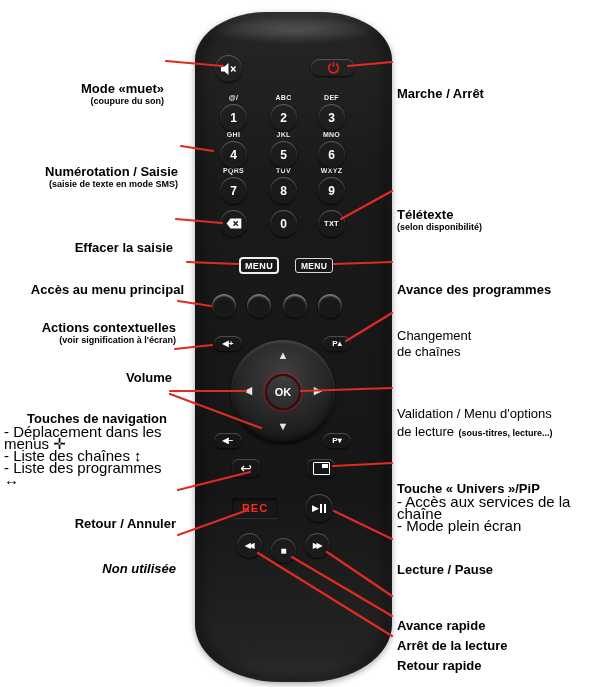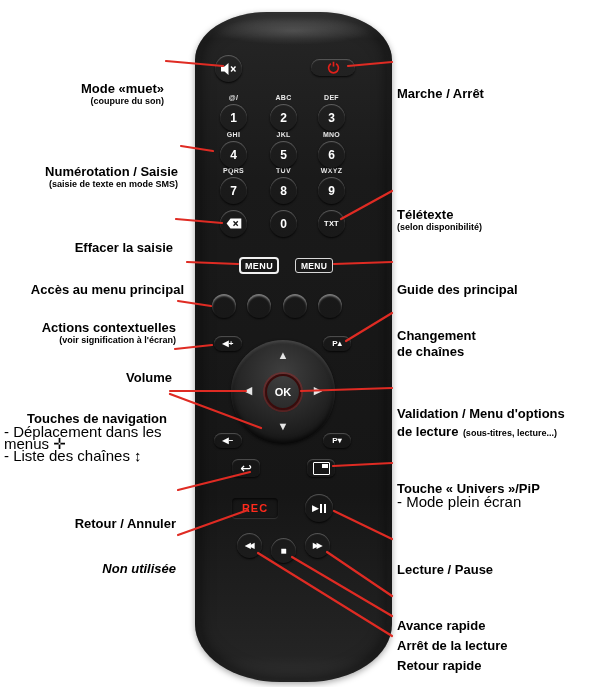--- a/index.html
+++ b/index.html
@@ -104,21 +104,21 @@
   .dbl{letter-spacing:-2.5px;transform:translateX(-1px);}
   .stop-i{font-size:10px;}
 
   
   .lines{position:absolute;left:0;top:0;pointer-events:none;}
   .lines line{stroke:#df2b23;stroke-width:2.2;stroke-linecap:round;}
 
   
   .lbl{position:absolute;color:#000;margin-top:32px;}
   .lbl .t{font-size:13px;font-weight:bold;line-height:15px;}
-  .lbl .t2{font-size:13px;font-weight:bold;line-height:16px;}
+  .lbl .t2{font-size:13px;font-weight:normal;line-height:16px;}
   .lbl .s{font-size:9px;line-height:11px;font-weight:bold;}
   .lbl .it{font-size:15px;line-height:12px;}
   .left{text-align:right;}
   .right{text-align:left;}
   .italic .t{font-style:italic;}
 
   .lbl-mute{right:436px;top:49px}
   .lbl-numpad{right:422px;top:132px}
   .lbl-erase{right:427px;top:208px}
   .lbl-menu{right:416px;top:250px}
@@ -280,51 +280,53 @@
     <div class="t">Actions contextuelles</div>
     <div class="s">(voir signification à l'écran)</div>
   </div>
   <div class="lbl left lbl-volume">
     <div class="t">Volume</div>
   </div>
   <div class="lbl left lbl-nav">
     <div class="t">Touches de navigation</div>
     <div class="it">- Déplacement dans les menus ✛</div>
     <div class="it">- Liste des chaînes ↕</div>
+    <div class="it">- Liste des programmes ↔</div>
   </div>
   <div class="lbl left lbl-back">
     <div class="t">Retour / Annuler</div>
   </div>
   <div class="lbl left italic lbl-unused">
     <div class="t">Non utilisée</div>
   </div>
 
   <div class="lbl right lbl-power">
     <div class="t">Marche / Arrêt</div>
   </div>
   <div class="lbl right lbl-teletext">
     <div class="t">Télétexte</div>
     <div class="s">(selon disponibilité)</div>
   </div>
   <div class="lbl right lbl-guide">
-    <div class="t">Guide des principal</div>
+    <div class="t">Avance des programmes</div>
   </div>
   <div class="lbl right lbl-channel">
     <div class="t2">Changement</div>
     <div class="t2">de chaînes</div>
   </div>
   <div class="lbl right lbl-validation">
     <div class="t2">Validation / Menu d'options</div>
     <div>
       <span class="t2">de lecture</span>
       <span class="s">(sous-titres, lecture...)</span>
     </div>
   </div>
   <div class="lbl right lbl-univers">
     <div class="t">Touche « Univers »/PiP</div>
+    <div class="it">- Accès aux services de la chaîne</div>
     <div class="it">- Mode plein écran</div>
   </div>
   <div class="lbl right lbl-play">
     <div class="t">Lecture / Pause</div>
   </div>
   <div class="lbl right lbl-ffwd">
     <div class="t">Avance rapide</div>
   </div>
   <div class="lbl right lbl-stop">
     <div class="t">Arrêt de la lecture</div>

